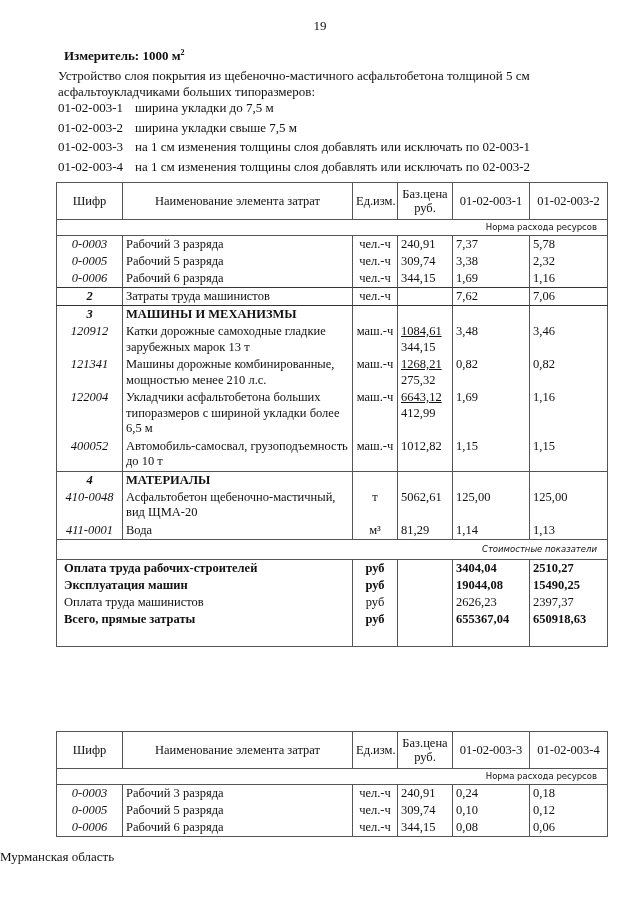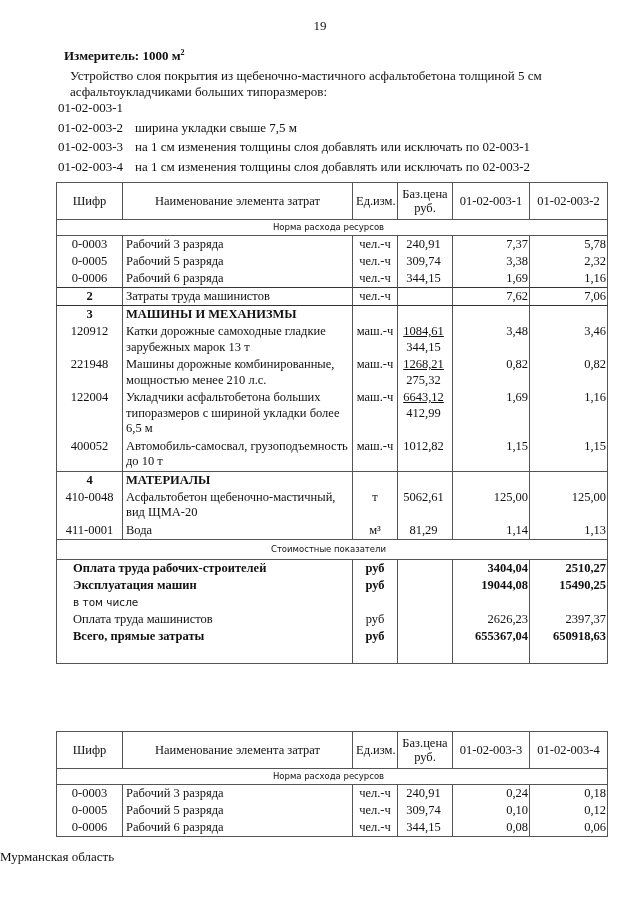--- a/index.html
+++ b/index.html
@@ -1,61 +1,62 @@
 <!DOCTYPE html>
 <html><head>
 <meta charset="utf-8">
 <style>
   html, body { margin:0; padding:0; background:#fff; }
   body { width:640px; height:905px; position:relative; overflow:hidden;
          font-family:"Liberation Serif", serif; color:#111; font-size:12.5px; }
   .page-num { position:absolute; top:18px; left:0; width:640px; text-align:center; font-size:13px; }
   .measure { position:absolute; top:48px; left:64px; font-weight:bold; font-size:13px; }
   .measure sup { font-size:8px; }
-  .desc { position:absolute; top:68px; left:70px; width:520px; line-height:16px; font-size:13px; }
+  .desc { position:absolute; top:68px; left:58px; width:520px; line-height:16px; font-size:13px; }
   .codes { position:absolute; top:100px; left:58px; font-size:13px; }
   .code-row { height:19.5px; display:flex; }
   .code-row .c { width:77px; }
   .code-row .t { }
 
   table { border-collapse:collapse; position:absolute; left:56px; width:551px; font-size:12.5px; table-layout:fixed; }
   td, th { border:1px solid #555; padding:0 3px; font-weight:normal; vertical-align:top; }
   th { vertical-align:middle; text-align:center; height:36px; line-height:14px; }
   .t1 { top:182px; }
   .t2 { top:731px; }
   col.c0 { width:66px; } col.c1 { width:230px; } col.c2 { width:45px; }
   col.c3 { width:55px; } col.c4 { width:77px; } col.c5 { width:78px; }
   .noh td { border-top:none; border-bottom:none; }
-  .sub td { font-family:"DejaVu Sans", sans-serif; font-size:8.5px; text-align:center; height:15px; line-height:15px; padding-right:10px; }
-  td.code { text-align:center; }
-  td.num { text-align:right; padding-right:1px; }
+  .sub td { font-family:"DejaVu Sans", sans-serif; font-size:8.5px; text-align:right; height:15px; line-height:15px; padding-right:10px; }
+  td.code { text-align:center;font-style:italic; }
+  td.num { padding-right:8px; }
   td.unit { text-align:center; }
-  td.price { text-align:center; padding-right:6px; }
+  td.price { text-align:left; padding-right:6px; }
   .u { text-decoration:underline; }
   .row1 td { height:17px; line-height:17px; }
   .row2 td { line-height:15.5px; padding-top:1px; padding-bottom:1px; }
   .sec td { border-top:1.5px solid #333; border-bottom:1.5px solid #333; }
   .bold { font-weight:bold; }
   .sum td { border-top:none; border-bottom:none; height:17px; line-height:17px; }
-  .sum td.lbl { padding-left:16px; }
+  .sum td.lbl { padding-left:7px; }
   .sumend td { height:18px; border-top:none; }
   .footer { position:absolute; top:849px; left:0; width:640px; text-align:left; font-size:13px; }
 </style>
 </head>
 <body>
 
 <div class="page-num">19</div>
 
 <div class="measure"><span>Измеритель: 1000 м</span><sup>2</sup></div>
 
 <div class="desc">Устройство слоя покрытия из щебеночно-мастичного асфальтобетона толщиной 5 см асфальтоукладчиками больших типоразмеров:</div>
 
 <div class="codes">
   <div class="code-row">
       <span class="c">01-02-003-1</span>
+      <span class="t">ширина укладки до 7,5 м</span>
     </div>
   <div class="code-row">
       <span class="c">01-02-003-2</span>
       <span class="t">ширина укладки свыше 7,5 м</span>
     </div>
   <div class="code-row">
       <span class="c">01-02-003-3</span>
       <span class="t">на 1 см изменения толщины слоя добавлять или исключать по 02-003-1</span>
     </div>
   <div class="code-row">
@@ -131,21 +132,21 @@
 
   <tr class="row2 noh">
     <td class="code">120912</td>
     <td>Катки дорожные самоходные гладкие зарубежных марок 13 т</td>
     <td class="unit">маш.-ч</td>
     <td class="price"><span class="u">1084,61</span><br><span>344,15</span></td>
     <td class="num">3,48</td>
     <td class="num">3,46</td>
   </tr>
   <tr class="row2 noh">
-    <td class="code">221948</td>
+    <td class="code">121341</td>
     <td>Машины дорожные комбинированные, мощностью менее 210 л.с.</td>
     <td class="unit">маш.-ч</td>
     <td class="price"><span class="u">1268,21</span><br><span>275,32</span></td>
     <td class="num">0,82</td>
     <td class="num">0,82</td>
   </tr>
   <tr class="row2 noh">
     <td class="code">122004</td>
     <td>Укладчики асфальтобетона больших типоразмеров с шириной укладки более 6,5 м</td>
     <td class="unit">маш.-ч</td>
@@ -181,43 +182,36 @@
   <tr class="row1">
     <td class="code" style="border-top:none">411-0001</td>
     <td style="border-top:none">Вода</td>
     <td class="unit" style="border-top:none">м³</td>
     <td class="price" style="border-top:none">81,29</td>
     <td class="num" style="border-top:none">1,14</td>
     <td class="num" style="border-top:none">1,13</td>
   </tr>
 
   <tr class="sub">
-    <td colspan="6" style="height:19px; line-height:19px;">Стоимостные показатели</td>
+    <td colspan="6" style="height:19px; line-height:19px;font-style:italic;">Стоимостные показатели</td>
   </tr>
 
   <tr class="sum">
     <td colspan="2" class="lbl bold">Оплата труда рабочих-строителей</td>
     <td class="unit bold">руб</td>
     <td></td>
     <td class="num bold">3404,04</td>
     <td class="num bold">2510,27</td>
   </tr>
   <tr class="sum">
     <td colspan="2" class="lbl bold">Эксплуатация машин</td>
     <td class="unit bold">руб</td>
     <td></td>
     <td class="num bold">19044,08</td>
     <td class="num bold">15490,25</td>
-  </tr>
-  <tr class="sum">
-    <td colspan="2" class="lbl" style="font-family:'DejaVu Sans',sans-serif;font-size:10.5px;">в том числе</td>
-    <td class="unit"></td>
-    <td></td>
-    <td class="num"></td>
-    <td class="num"></td>
   </tr>
   <tr class="sum">
     <td colspan="2" class="lbl">Оплата труда машинистов</td>
     <td class="unit">руб</td>
     <td></td>
     <td class="num">2626,23</td>
     <td class="num">2397,37</td>
   </tr>
   <tr class="sum">
     <td colspan="2" class="lbl bold">Всего, прямые затраты</td>

